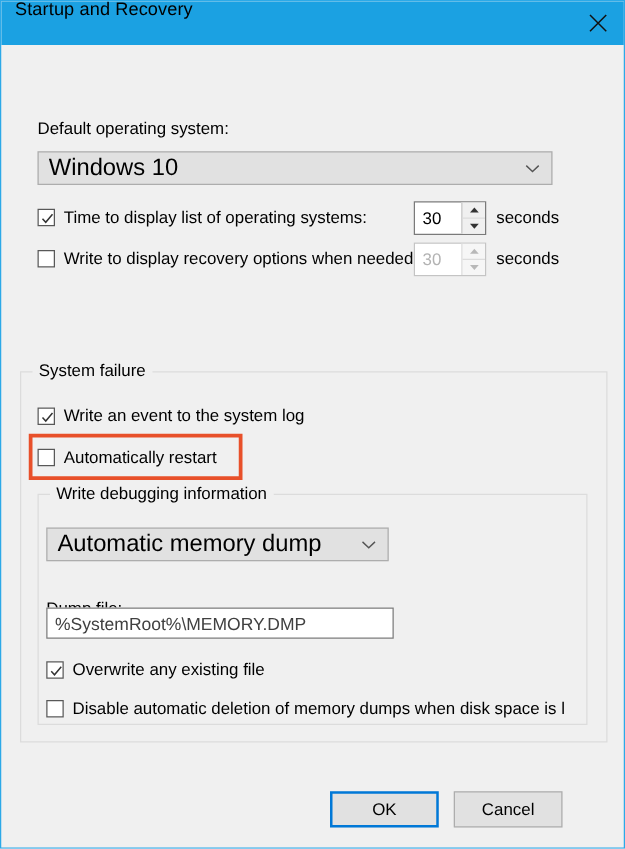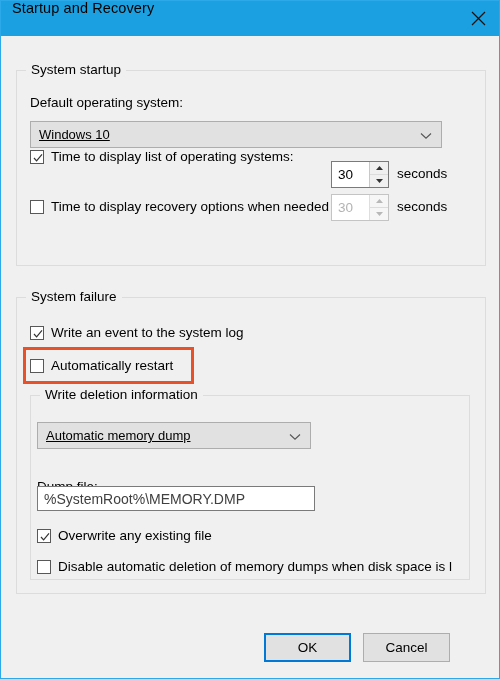--- a/index.html
+++ b/index.html
@@ -81,25 +81,24 @@
   .combo {
     position: absolute;
     box-sizing: border-box;
     background: #e1e1e1;
     border: 1px solid #adadad;
     display: flex;
     align-items: center;
   }
   .combo-text {
     margin-left: 8px;
-    font-size: 13px;
+    font-size: 19px;
     color: #000000;
     white-space: nowrap;
     overflow: hidden;
-    text-decoration: underline;
   }
   .combo-arrow {
     position: absolute;
     right: 9px;
     top: 50%;
     transform: translateY(-50%);
     display: block;
   }
 
   
@@ -218,36 +217,33 @@
 
   <div class="titlebar">
     <span class="titlebar-text">Startup and Recovery</span>
     <div class="close-btn">
       <svg width="15" height="15" viewBox="0 0 15 15" aria-hidden="true">
         <path d="M1,1 L14,14 M14,1 L1,14" stroke="#111111" stroke-width="1.2" fill="none"></path>
       </svg>
     </div>
   </div>
 
-  <div class="groupbox" style="left:15px; top:69px; width:470px; height:196px;">
-    <span class="group-legend">System startup</span>
-  </div>
 
   <div class="label" style="left:29px; top:94px;">Default operating system:</div>
 
   <div class="combo" style="left:29px; top:120px; width:412px; height:27px;">
     <span class="combo-text">Windows 10</span>
     <span class="combo-arrow">
       <svg width="12" height="8" viewBox="0 0 12 8" aria-hidden="true">
         <path d="M1,1.5 L6,6.2 L11,1.5" stroke="#555555" stroke-width="1.1" fill="none"></path>
       </svg>
     </span>
   </div>
 
-  <div class="checkrow" style="left:29px; top:148px;">
+  <div class="checkrow" style="left:29px; top:165px;">
     <span class="cbox">
       <svg width="12" height="12" viewBox="0 0 12 12" aria-hidden="true">
         <path d="M2,6 L4.6,8.8 L10,2.4" stroke="#333333" stroke-width="1.2" fill="none"></path>
       </svg>
     </span>
     <span class="cb-label">Time to display list of operating systems:</span>
   </div>
   <div class="spinner" style="left:330px; top:160px; width:58px;">
     <span class="spin-value">30</span>
     <span class="spin-buttons">
@@ -260,21 +256,21 @@
         <svg width="9" height="6" viewBox="0 0 9 6" aria-hidden="true">
             <path d="M4.5,5 L1,1 L8,1 Z" fill="#333333"></path>
           </svg>
       </span>
     </span>
   </div>
   <div class="label" style="left:396px; top:165px;">seconds</div>
 
   <div class="checkrow" style="left:29px; top:198px;">
     <span class="cbox"></span>
-    <span class="cb-label">Time to display recovery options when needed</span>
+    <span class="cb-label">Write to display recovery options when needed</span>
   </div>
   <div class="spinner disabled" style="left:330px; top:193px; width:58px;">
     <span class="spin-value">30</span>
     <span class="spin-buttons">
       <span class="spin-up">
         <svg width="9" height="6" viewBox="0 0 9 6" aria-hidden="true">
             <path d="M4.5,1 L8,5 L1,5 Z" fill="#b8b8b8"></path>
           </svg>
       </span>
       <span class="spin-dn">
@@ -300,21 +296,21 @@
   </div>
 
   <div class="checkrow" style="left:29px; top:357px;">
     <span class="cbox"></span>
     <span class="cb-label">Automatically restart</span>
   </div>
 
   <div class="annot-rect" style="left:22px; top:346px; width:171px; height:37px;"></div>
 
   <div class="groupbox" style="left:29px; top:394px; width:440px; height:185px;">
-    <span class="group-legend">Write deletion information</span>
+    <span class="group-legend">Write debugging information</span>
   </div>
 
   <div class="combo" style="left:36px; top:421px; width:274px; height:27px;">
     <span class="combo-text">Automatic memory dump</span>
     <span class="combo-arrow">
       <svg width="12" height="8" viewBox="0 0 12 8" aria-hidden="true">
         <path d="M1,1.5 L6,6.2 L11,1.5" stroke="#555555" stroke-width="1.1" fill="none"></path>
       </svg>
     </span>
   </div>

